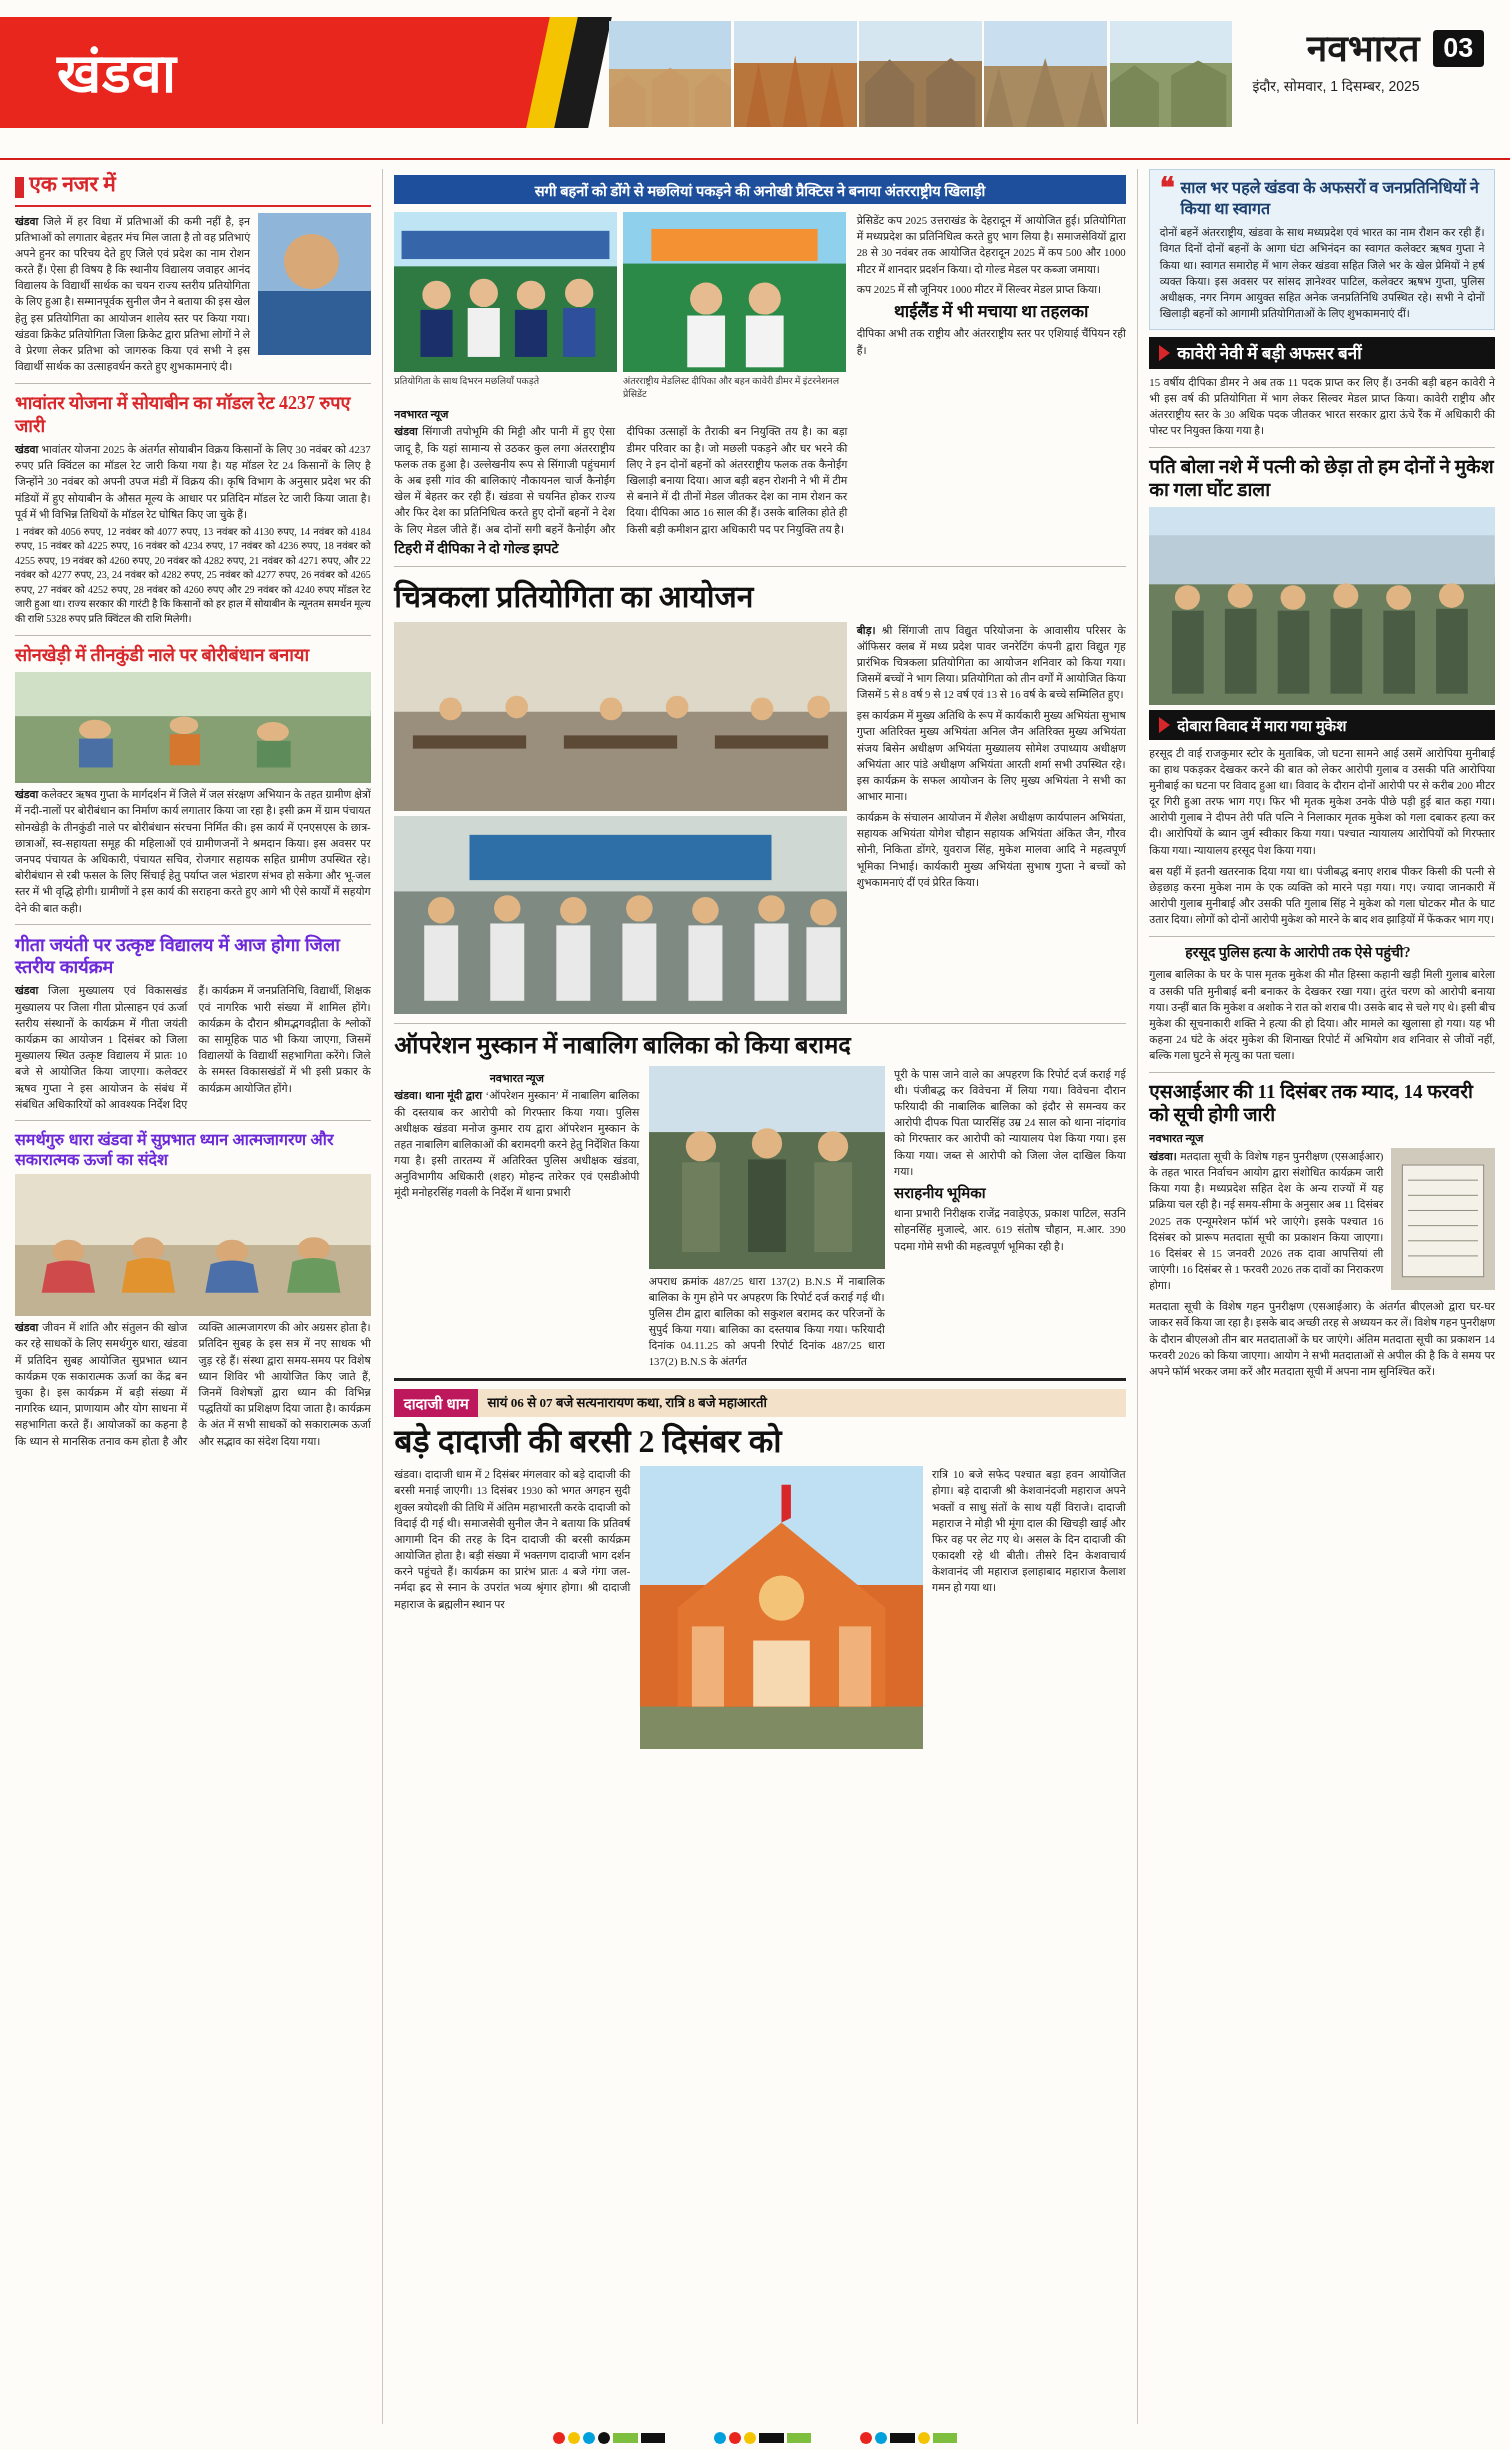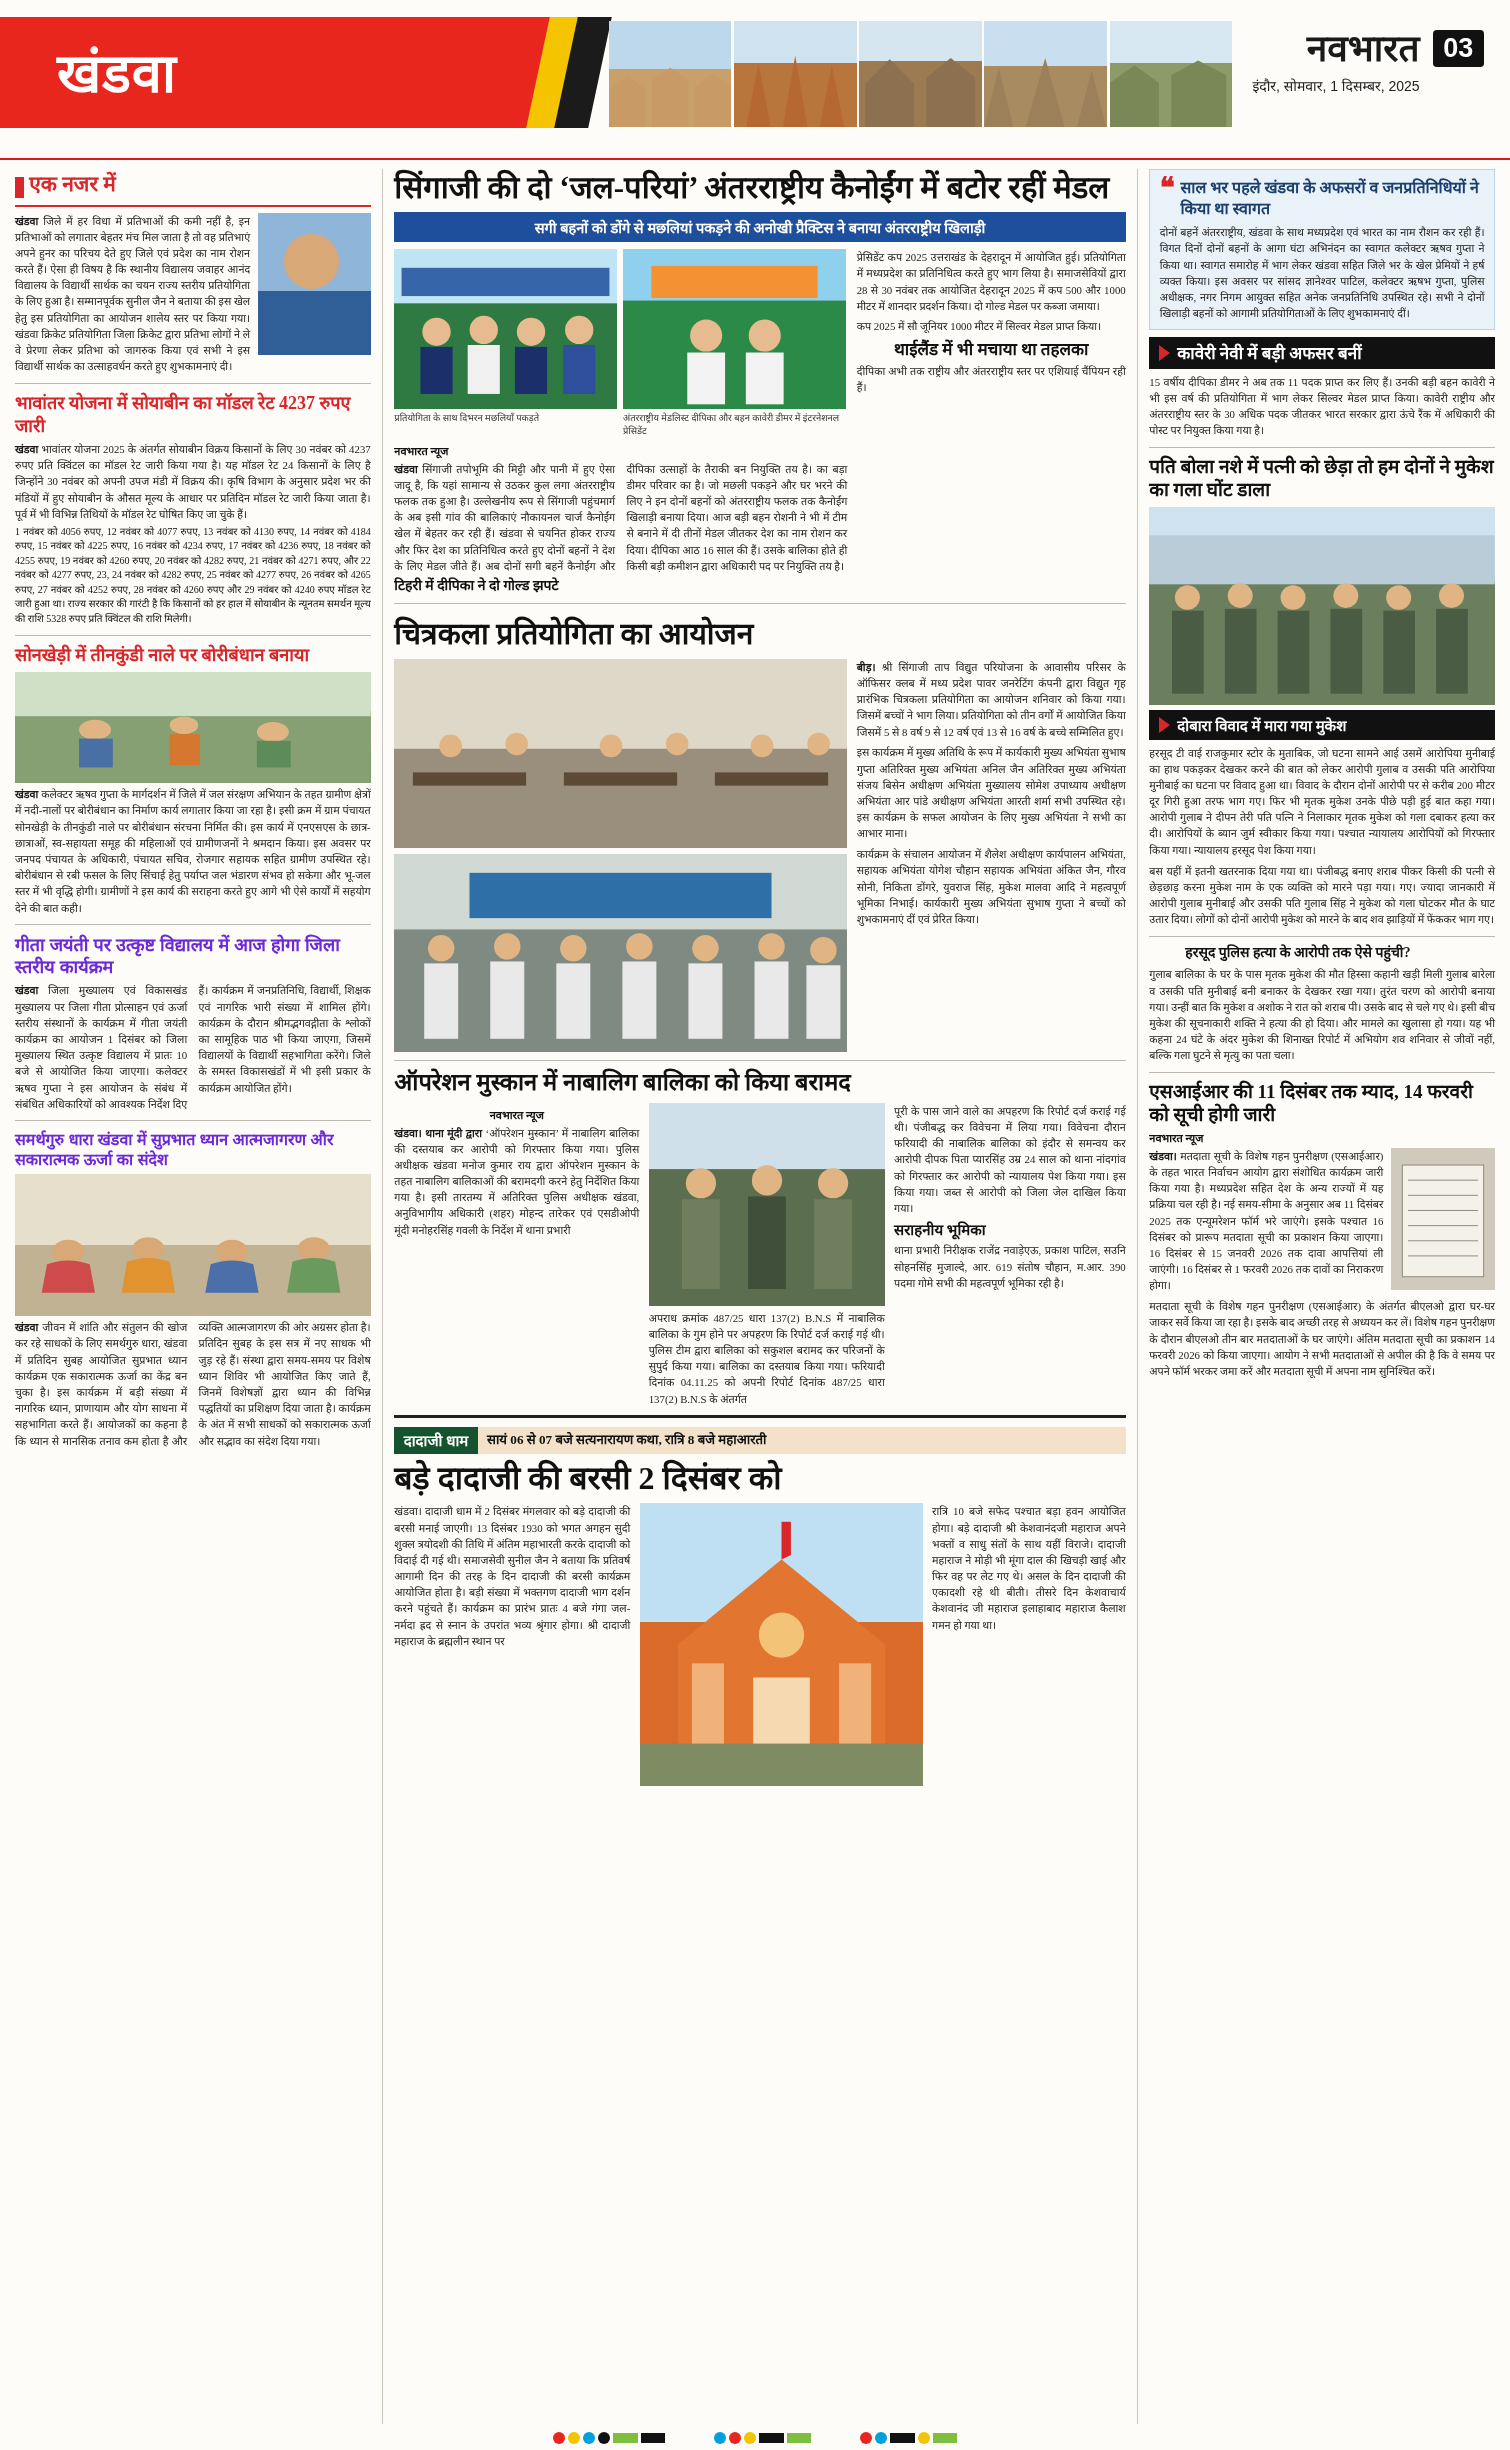--- a/index.html
+++ b/index.html
@@ -189,22 +189,22 @@
 
   .chitra-hl {
     font-size:30px; font-weight:bold; font-family:"Liberation Serif", serif;
   }
   .ph-chitra { width:100%; height:189px; background:linear-gradient(#d7d2c4 0 50%, #9a8f7d 50% 100%); }
   .ph-group { width:100%; height:198px; background:linear-gradient(#cfd8d2 0 45%, #7f8b82 45% 100%); }
   .ph-police { width:100%; height:236px; background:linear-gradient(#cfe0ea 0 35%, #556b4f 35% 100%); }
   .ph-temple { width:100%; height:311px; background:linear-gradient(#bfe0f2 0 42%, #d96a2a 42% 88%, #7a8a6a 88% 100%); }
 
   .orange-tag {
-    background:#14532d; color:#fff; font-size:15px; font-weight:bold;
-    padding:3.8px 9.4px; display:inline-block; font-family:Liberation Serif, serif;
+    background:#be185d; color:#fff; font-size:15px; font-weight:bold;
+    padding:3.8px 9.4px; display:inline-block; font-family:Liberation Sans, sans-serif;
   }
   .orange-strip { background:#f3e2c9; padding:3.8px 9.4px; font-size:13.2px; font-weight:bold; font-family:"Liberation Serif", serif;}
 
   
   .ph-crowd { width:100%; height:217px; background:linear-gradient(#cfe2ef 0 35%, #6b7f5e 35% 100%); }
   .ph-ballot { width:100%; height:151px; background:linear-gradient(#e7e3d8 0 30%, #b9b2a2 30% 100%); }
 
   
   .footer {
     position:absolute; left:0; bottom:0; width:1510px; height:24.5px;
@@ -345,21 +345,20 @@
         <div class="body-txt cols2">
           <b>खंडवा</b>
           <span>जीवन में शांति और संतुलन की खोज कर रहे साधकों के लिए समर्थगुरु धारा, खंडवा में प्रतिदिन सुबह आयोजित सुप्रभात ध्यान कार्यक्रम एक सकारात्मक ऊर्जा का केंद्र बन चुका है। इस कार्यक्रम में बड़ी संख्या में नागरिक ध्यान, प्राणायाम और योग साधना में सहभागिता करते हैं। आयोजकों का कहना है कि ध्यान से मानसिक तनाव कम होता है और व्यक्ति आत्मजागरण की ओर अग्रसर होता है। प्रतिदिन सुबह के इस सत्र में नए साधक भी जुड़ रहे हैं। संस्था द्वारा समय-समय पर विशेष ध्यान शिविर भी आयोजित किए जाते हैं, जिनमें विशेषज्ञों द्वारा ध्यान की विभिन्न पद्धतियों का प्रशिक्षण दिया जाता है। कार्यक्रम के अंत में सभी साधकों को सकारात्मक ऊर्जा और सद्भाव का संदेश दिया गया।</span>
         </div>
       </div>
     </div>
 
     <div class="col-mid">
 
       <div>
-        <div class="lead-hl">सिंगाजी की दो ‘जल-परियां’ अंतरराष्ट्रीय कैनोईंग में बटोर रहीं मेडल</div>
         <div class="blue-strip">सगी बहनों को डोंगे से मछलियां पकड़ने की अनोखी प्रैक्टिस ने बनाया अंतरराष्ट्रीय खिलाड़ी</div>
 
         <div style="display:flex;gap:9.4px;">
 
           <div style="width:453px;">
             <div style="display:flex;gap:5.7px;">
               <div class="photo photo-main" style="width:223px;height:160px;">
                 <svg viewBox="0 0 236 170" preserveAspectRatio="none" style="width:100%;height:100%;">
                   <rect width="236" height="58" fill="#bfe4f4"></rect>
                     <rect y="58" width="236" height="112" fill="#2f7a43"></rect>

